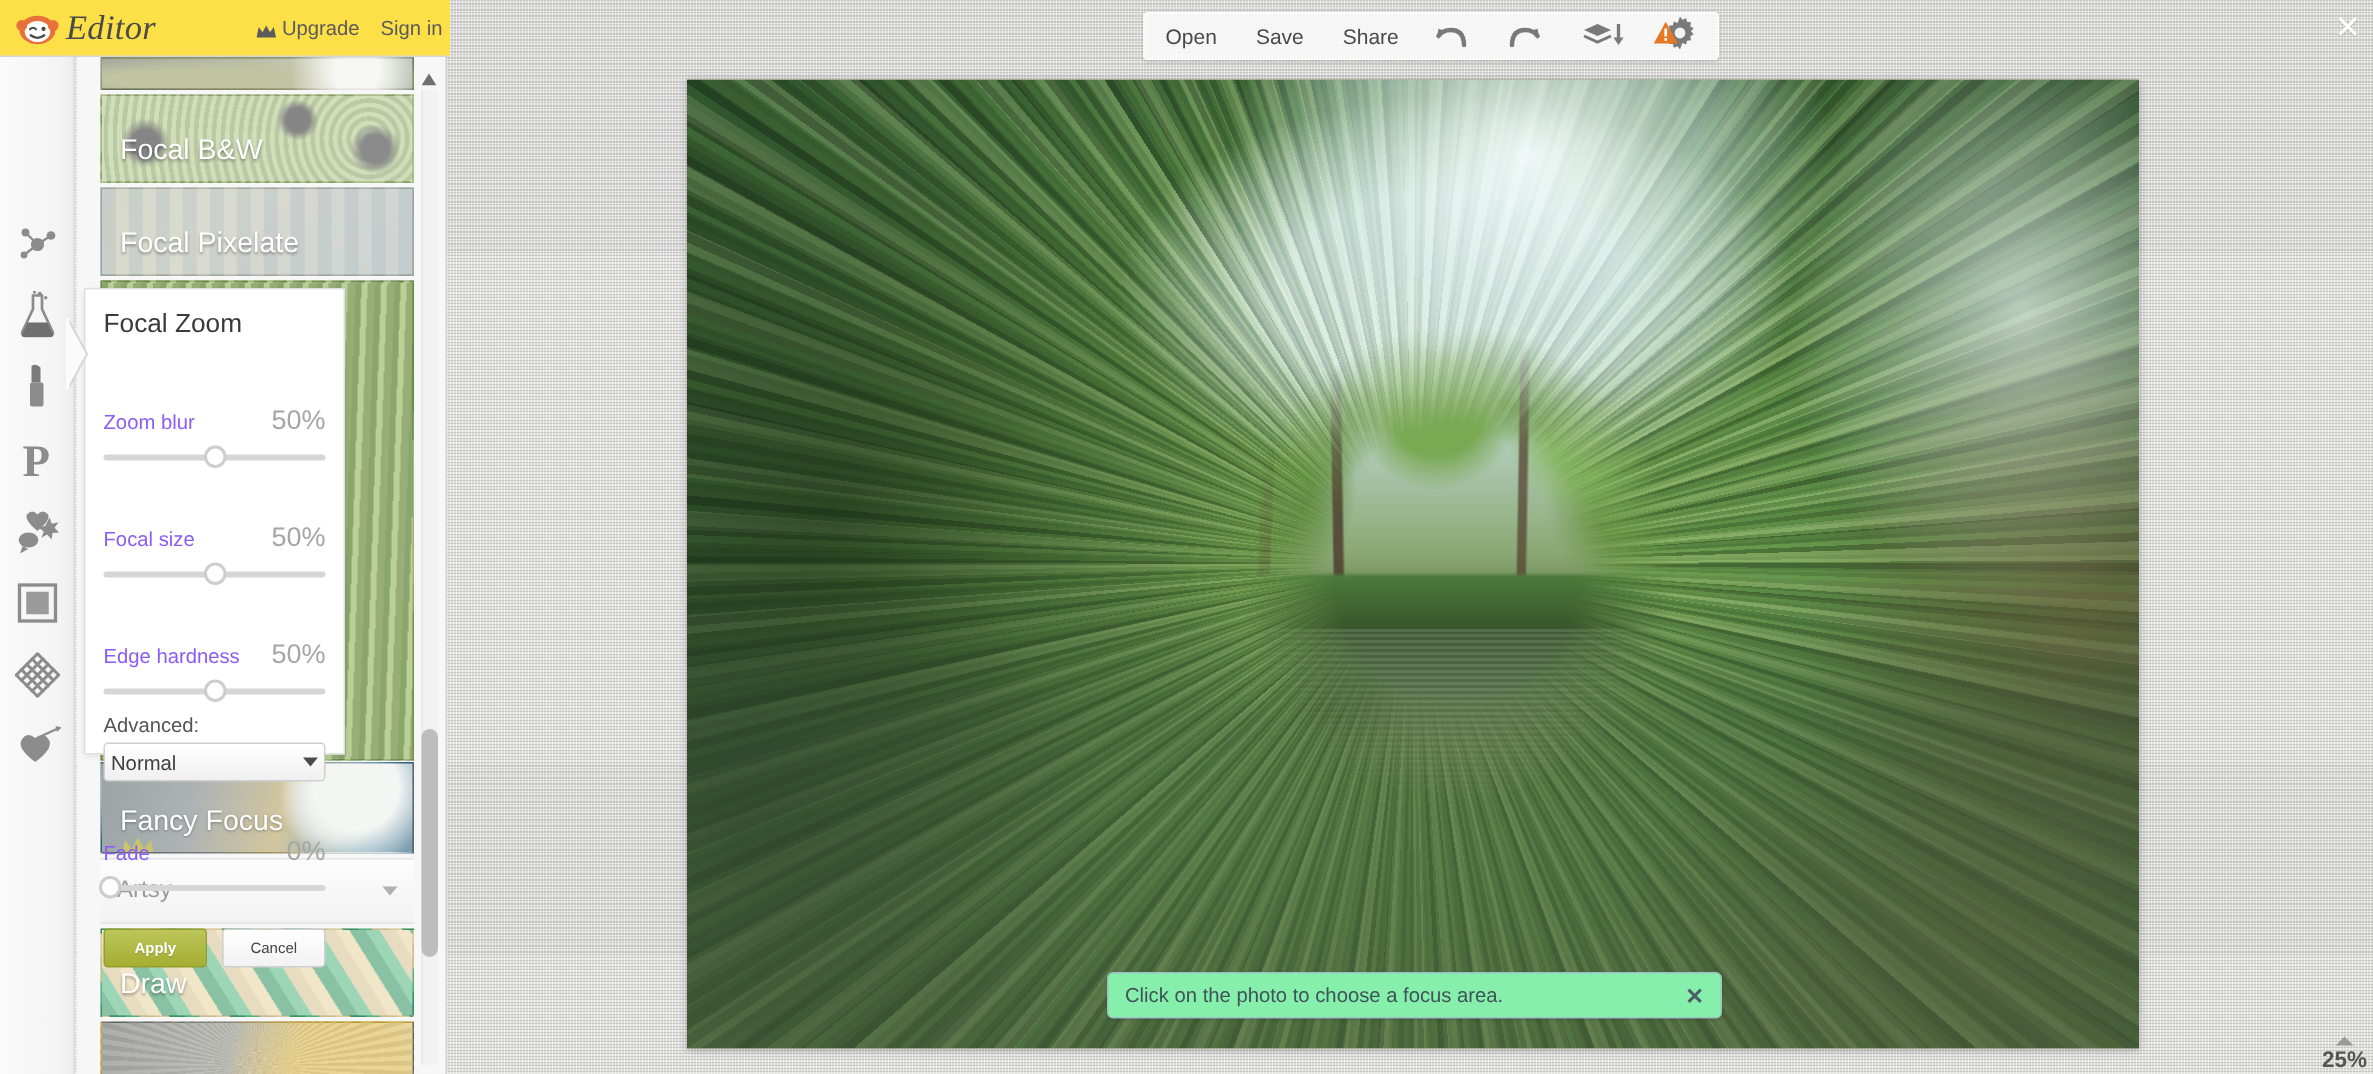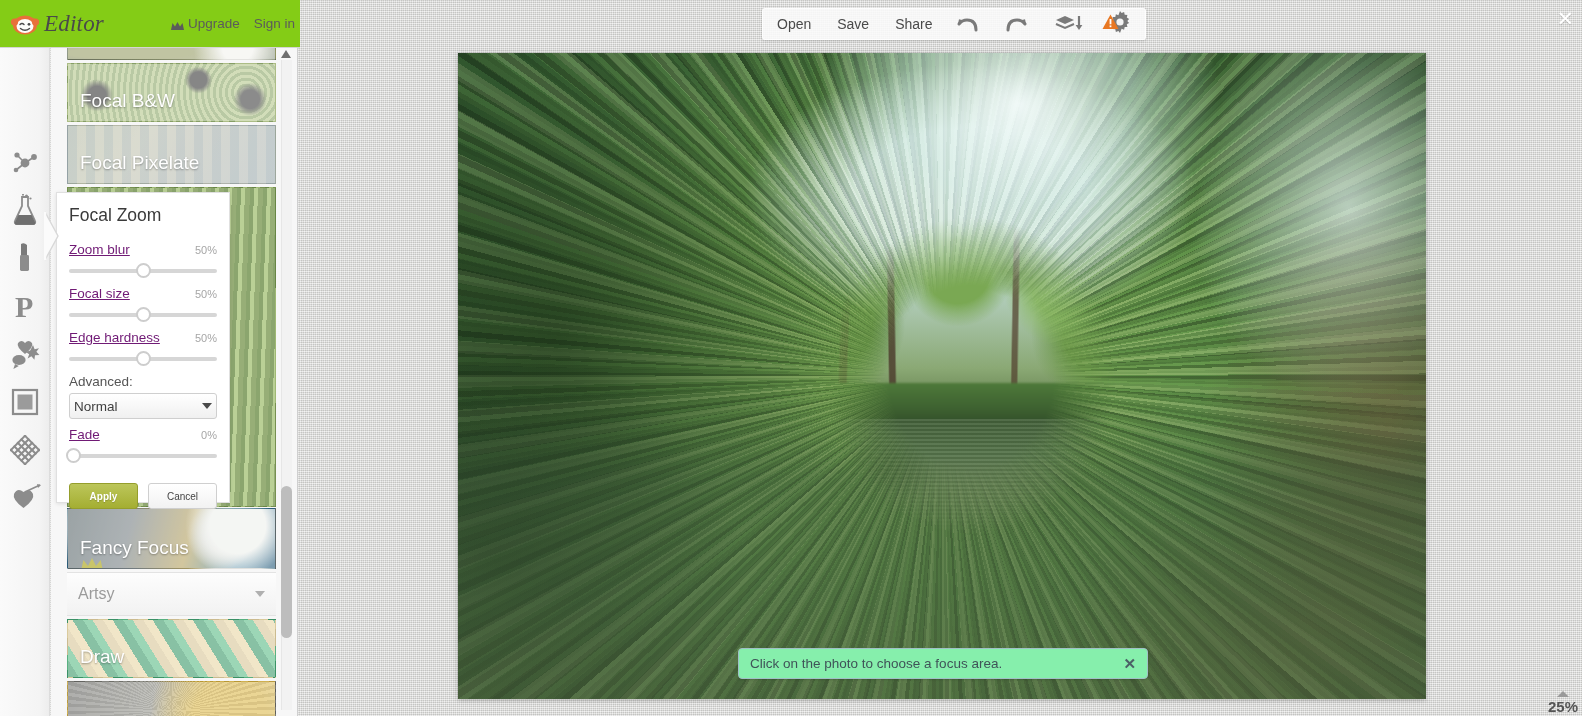--- a/index.html
+++ b/index.html
@@ -13,22 +13,22 @@
     background-color: #d9d9d7;
     background-image:
       repeating-linear-gradient(0deg, rgba(255,255,255,.45) 0 1px, rgba(150,150,148,.18) 1px 2px, rgba(255,255,255,.30) 2px 3px, rgba(120,120,118,.10) 3px 4px),
       repeating-linear-gradient(90deg, rgba(255,255,255,.45) 0 1px, rgba(150,150,148,.18) 1px 2px, rgba(255,255,255,.28) 2px 3px, rgba(130,130,128,.12) 3px 4px);
     position: relative;
   }
 
   
   .header {
     position: absolute; left: 0; top: 0;
-    width: 300px; height: 48px;
-    background: #84cc16;
+    width: 300px; height: 38px;
+    background: #fde047;
     border-bottom: 1px solid #d5d5d5;
     display: flex; align-items: center;
     z-index: 40;
   }
   .logo-wrap { display: flex; align-items: center; margin-left: 10px; }
   .logo-monkey { width: 30px; height: 24px; position: relative; }
   .logo-text {
     font-family: "Liberation Serif", serif;
     font-size: 23px; font-style: italic;
     color: #4a4a4a; margin-left: 4px; letter-spacing: .2px;
@@ -144,22 +144,22 @@
     position: absolute; left: 56px; top: 192px;
     width: 174px; height: 311px;
     background: #fff;
     border: 1px solid #e0e0e0;
     box-shadow: 0 1px 4px rgba(0,0,0,.10);
     padding: 11px 12px 0 12px;
     z-index: 28;
   }
   .fz-title { font-size: 17.5px; color: #3a3a3a; margin: 1px 0 16px 0; }
   .ctl-row { display: flex; justify-content: space-between; align-items: baseline; }
-  .ctl-name { font-size: 13.5px; color: #701a75; text-decoration: underline; }
-  .ctl-val { font-size: 11px; color: #a6a6a6; }
+  .ctl-name { font-size: 13.5px; color: #8b5cf6; }
+  .ctl-val { font-size: 18px; color: #a6a6a6; margin-top: 28px; }
   .slider { position: relative; height: 19px; margin: 4px 0 6px 0; }
   .slider-track {
     position: absolute; left: 0; right: 0; top: 8px; height: 4px;
     background: #d6d6d6; border-radius: 2px;
   }
   .slider-thumb {
     position: absolute; top: 2px; width: 15px; height: 15px;
     background: #fff; border: 2px solid #cdcdcd; border-radius: 50%;
     margin-left: -7px; cursor: pointer;
   }

